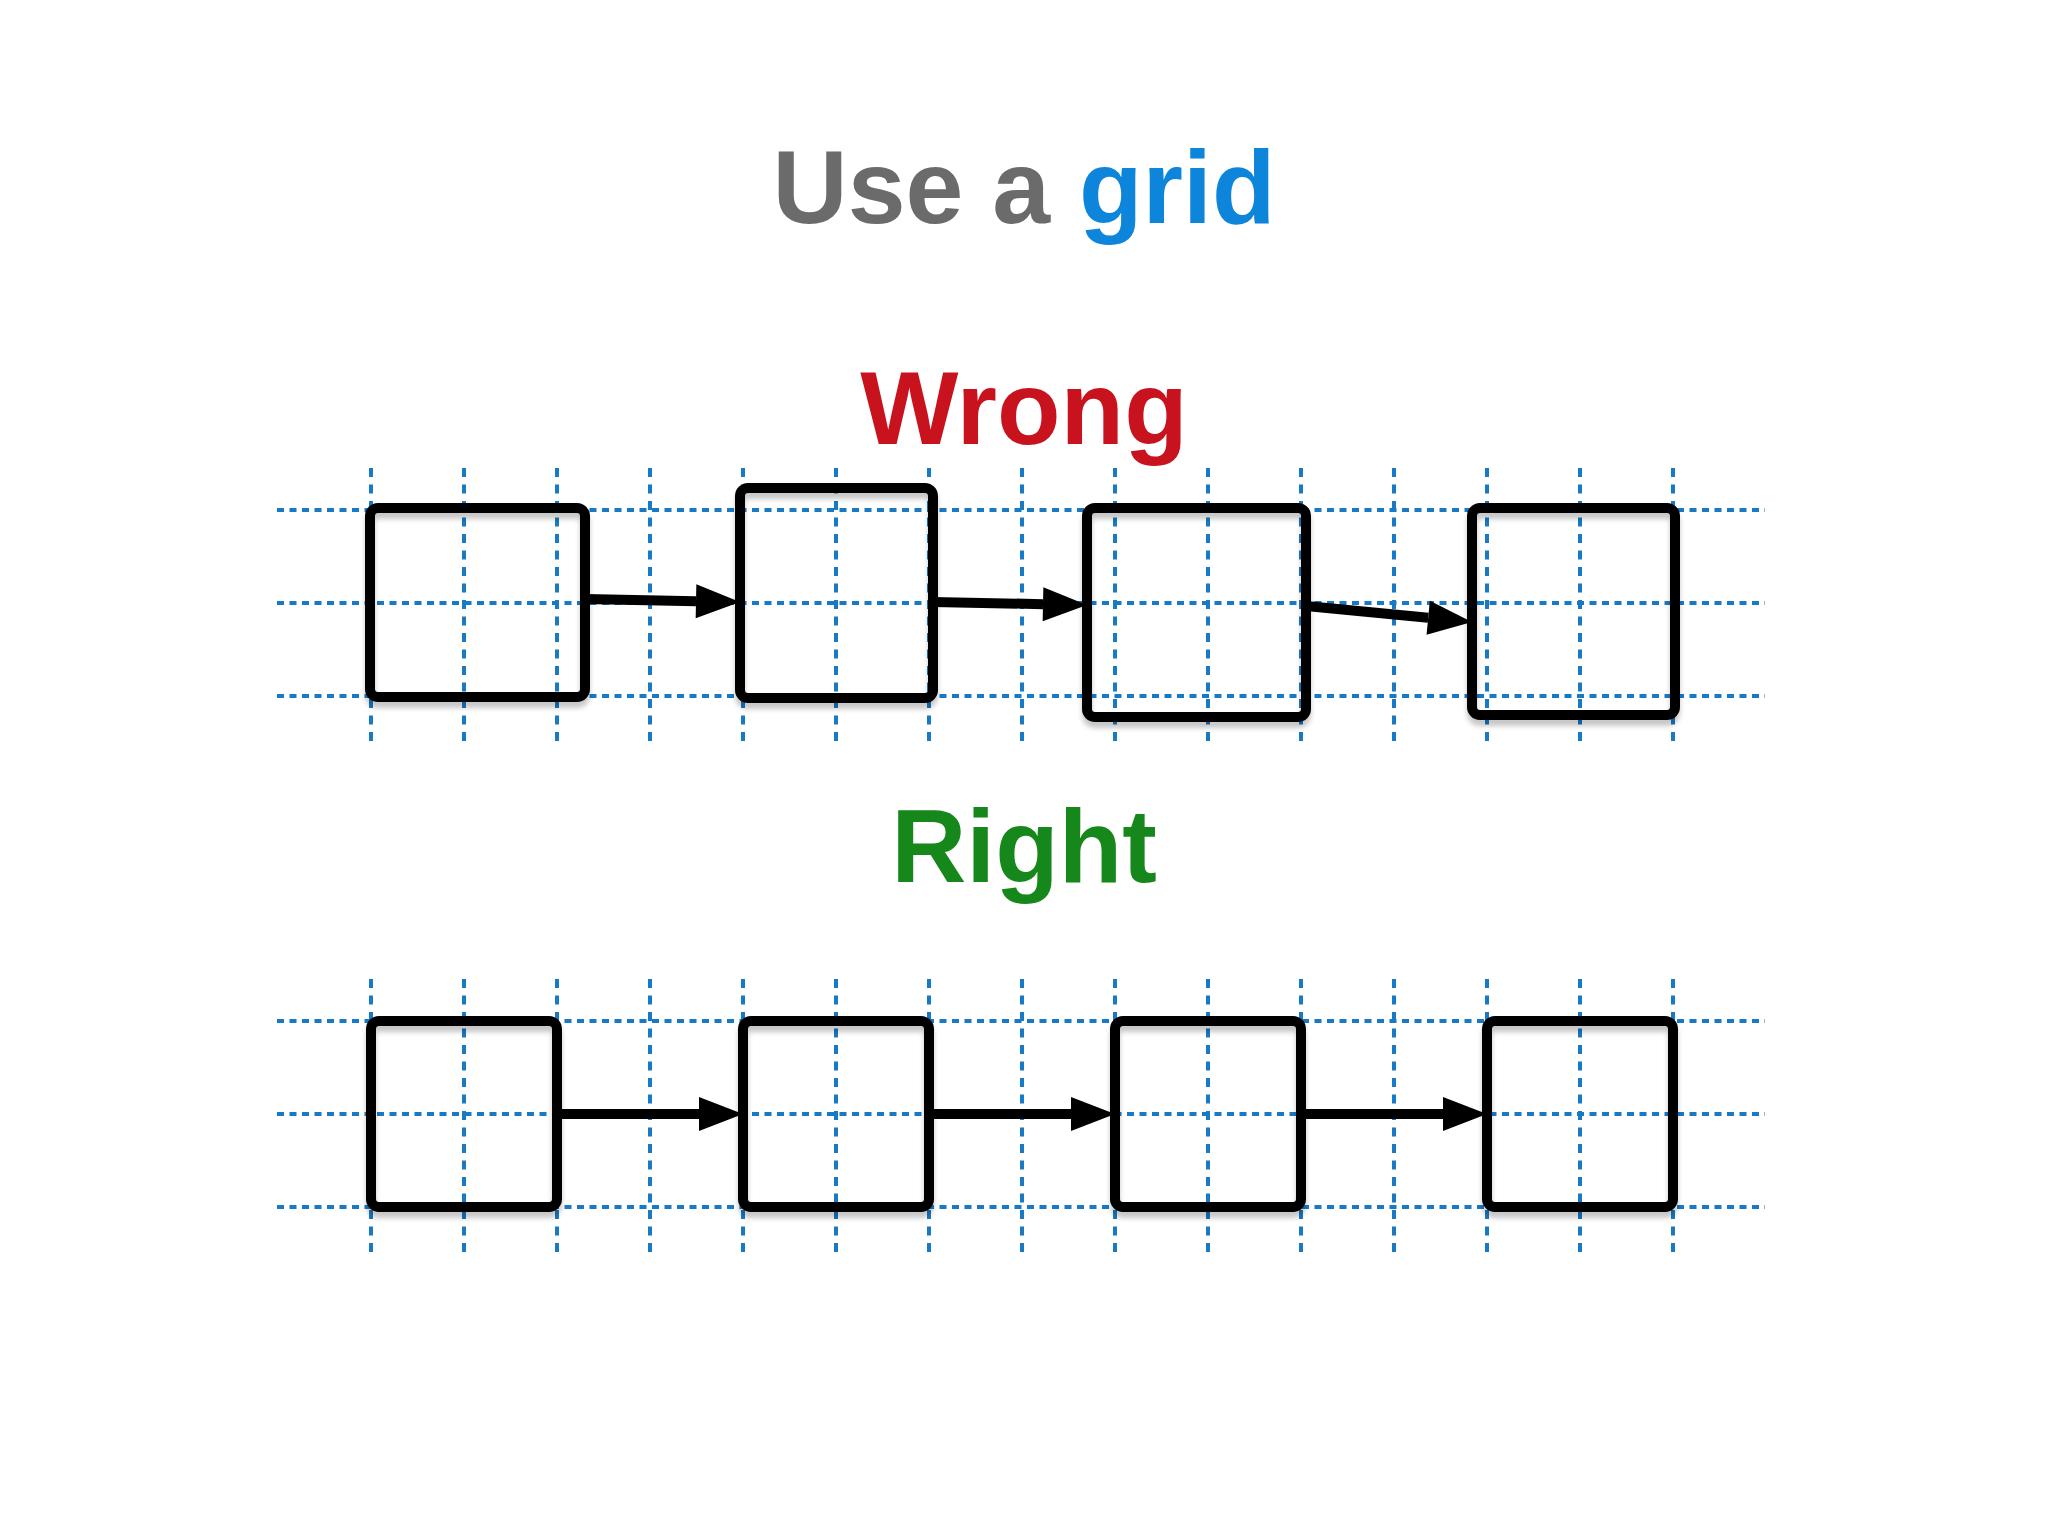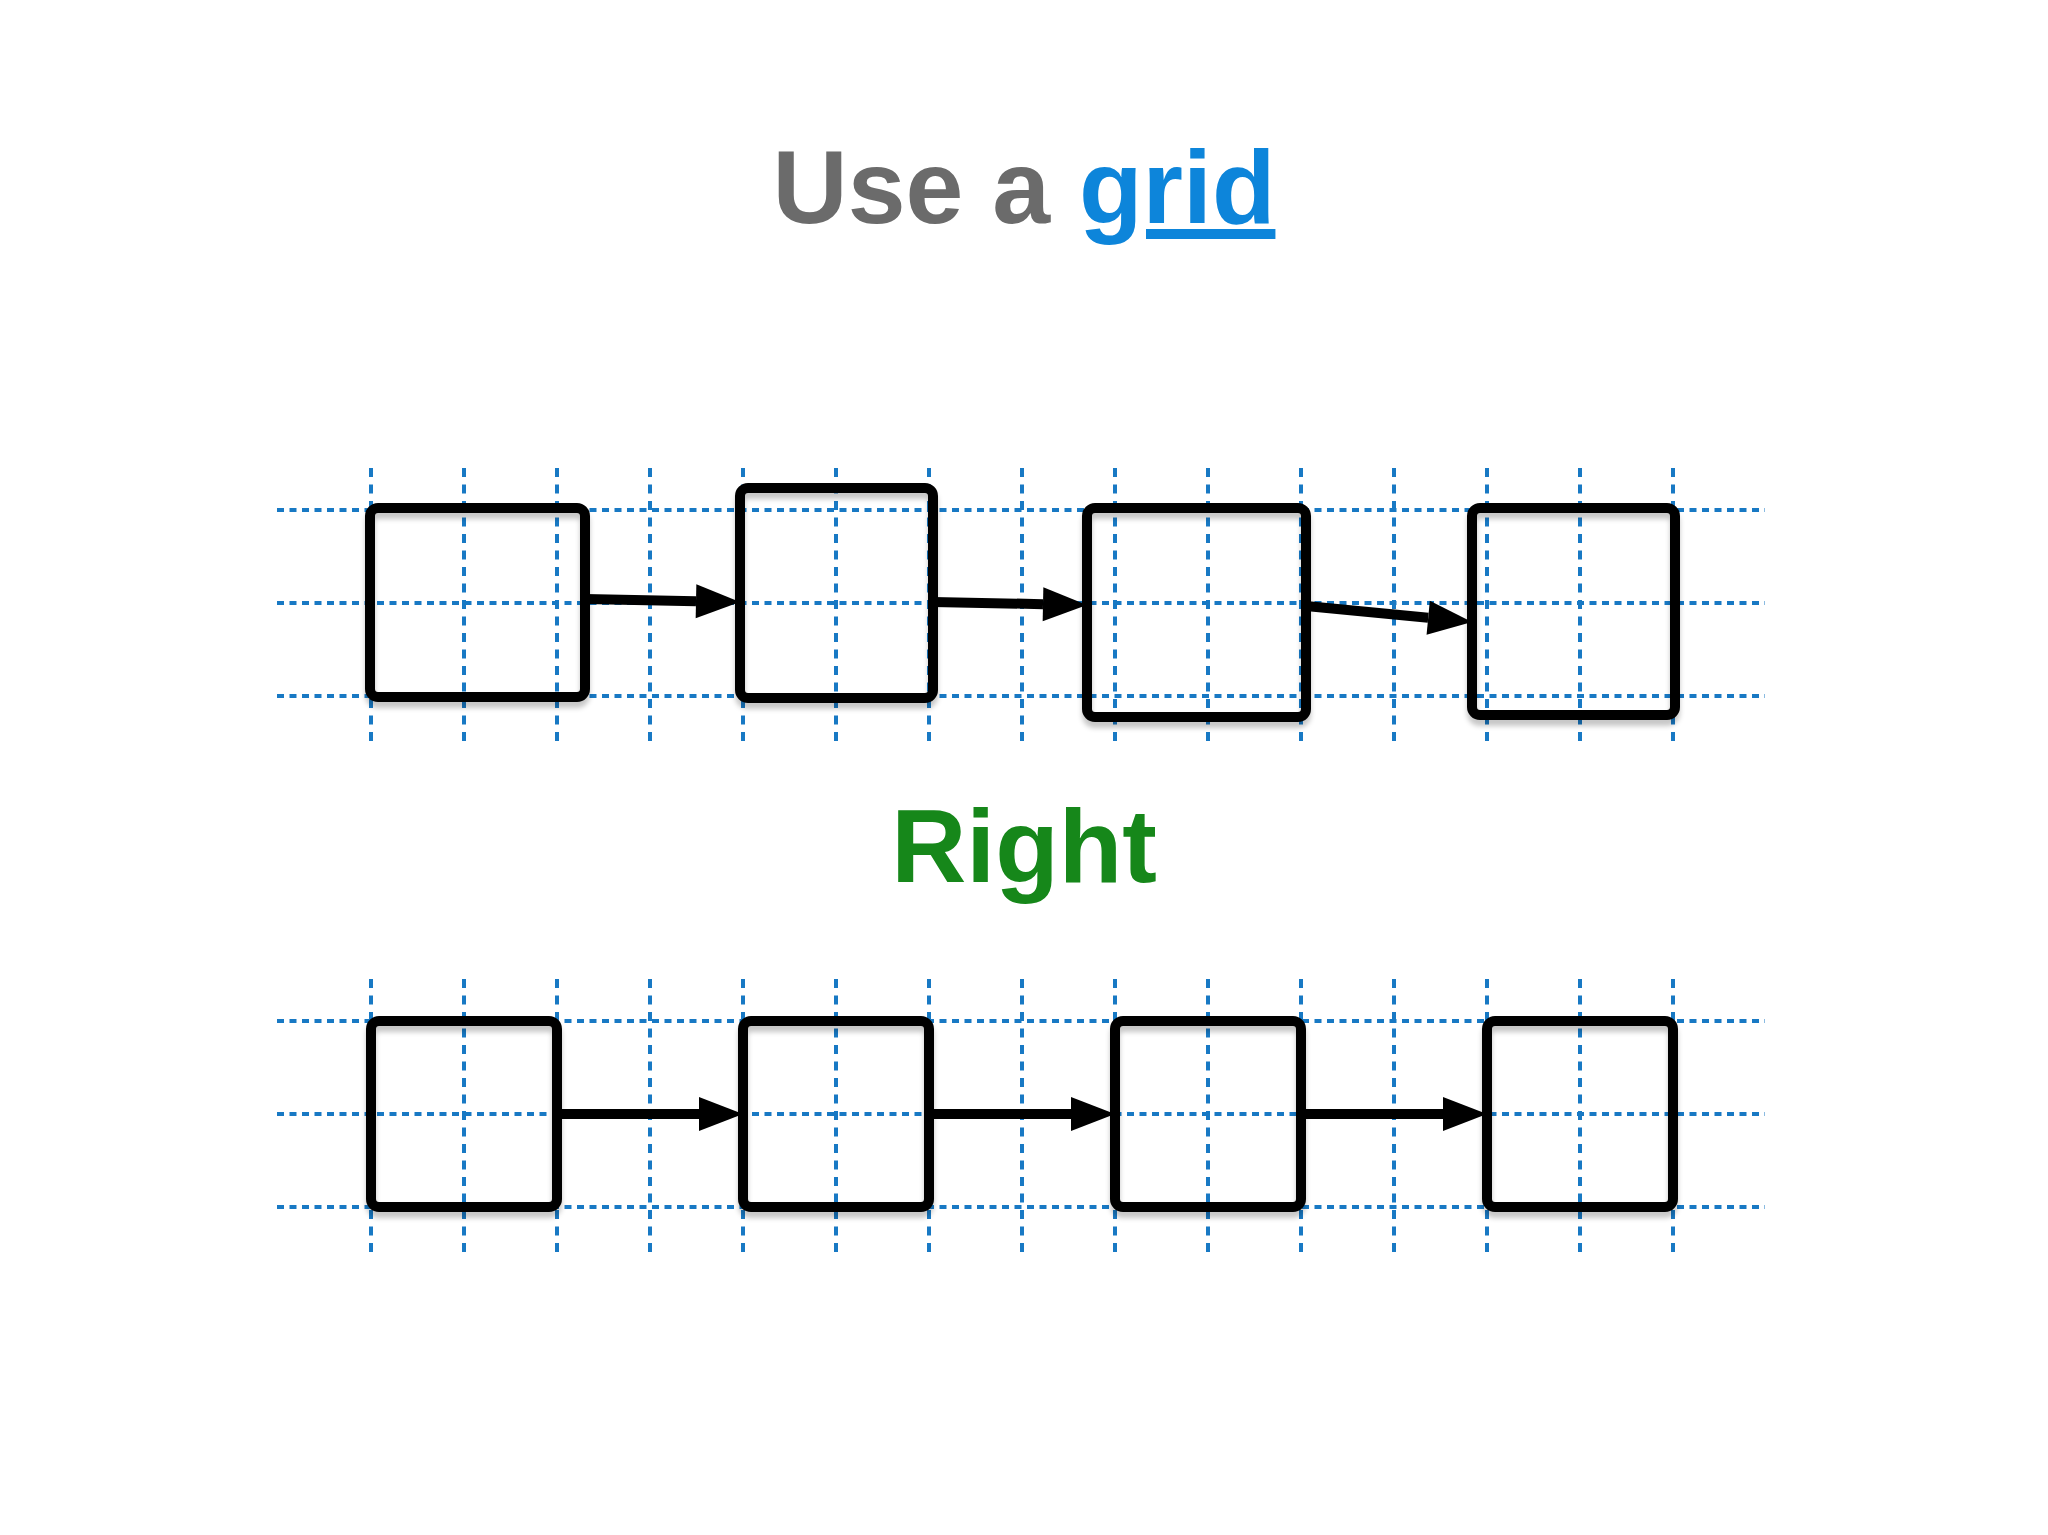--- a/index.html
+++ b/index.html
@@ -17,21 +17,21 @@
   .title-row {
     position: absolute;
     top: 135px; left: 0;
     width: 100%;
     text-align: center;
     font-size: 104px;
     line-height: 1;
     white-space: pre;
   }
   .title-gray { font-weight: 700; }
-  .title-blue { font-weight: 700; text-decoration: underline; }
+  .title-blue { font-weight: 700; }
   .section-label {
     position: absolute;
     left: 0;
     width: 100%;
     text-align: center;
     font-size: 104px;
     font-weight: 700;
     line-height: 1;
   }
   #label-0 { top: 356px; }
@@ -108,16 +108,17 @@
         <polygon points="743,1114 699,1097 699,1131" fill="#000000"></polygon>
         <line x1="934" y1="1114" x2="1071" y2="1114" stroke="#000000" stroke-width="10"></line>
         <polygon points="1115,1114 1071,1097 1071,1131" fill="#000000"></polygon>
         <line x1="1306" y1="1114" x2="1443" y2="1114" stroke="#000000" stroke-width="10"></line>
         <polygon points="1487,1114 1443,1097 1443,1131" fill="#000000"></polygon>
       </g>
   </svg>
 
   <div class="title-row"><span class="title-gray" id="title-gray" style="color: rgb(107, 107, 107);">Use a </span><span class="title-blue" id="title-blue" style="color: rgb(13, 133, 218);">grid</span></div>
 
+  <div class="section-label" id="label-0" style="color: rgb(200, 18, 30);">Wrong</div>
 
   <div class="section-label" id="label-1" style="color: rgb(22, 135, 26);">Right</div>
 
 </div>
 
 </body></html>

